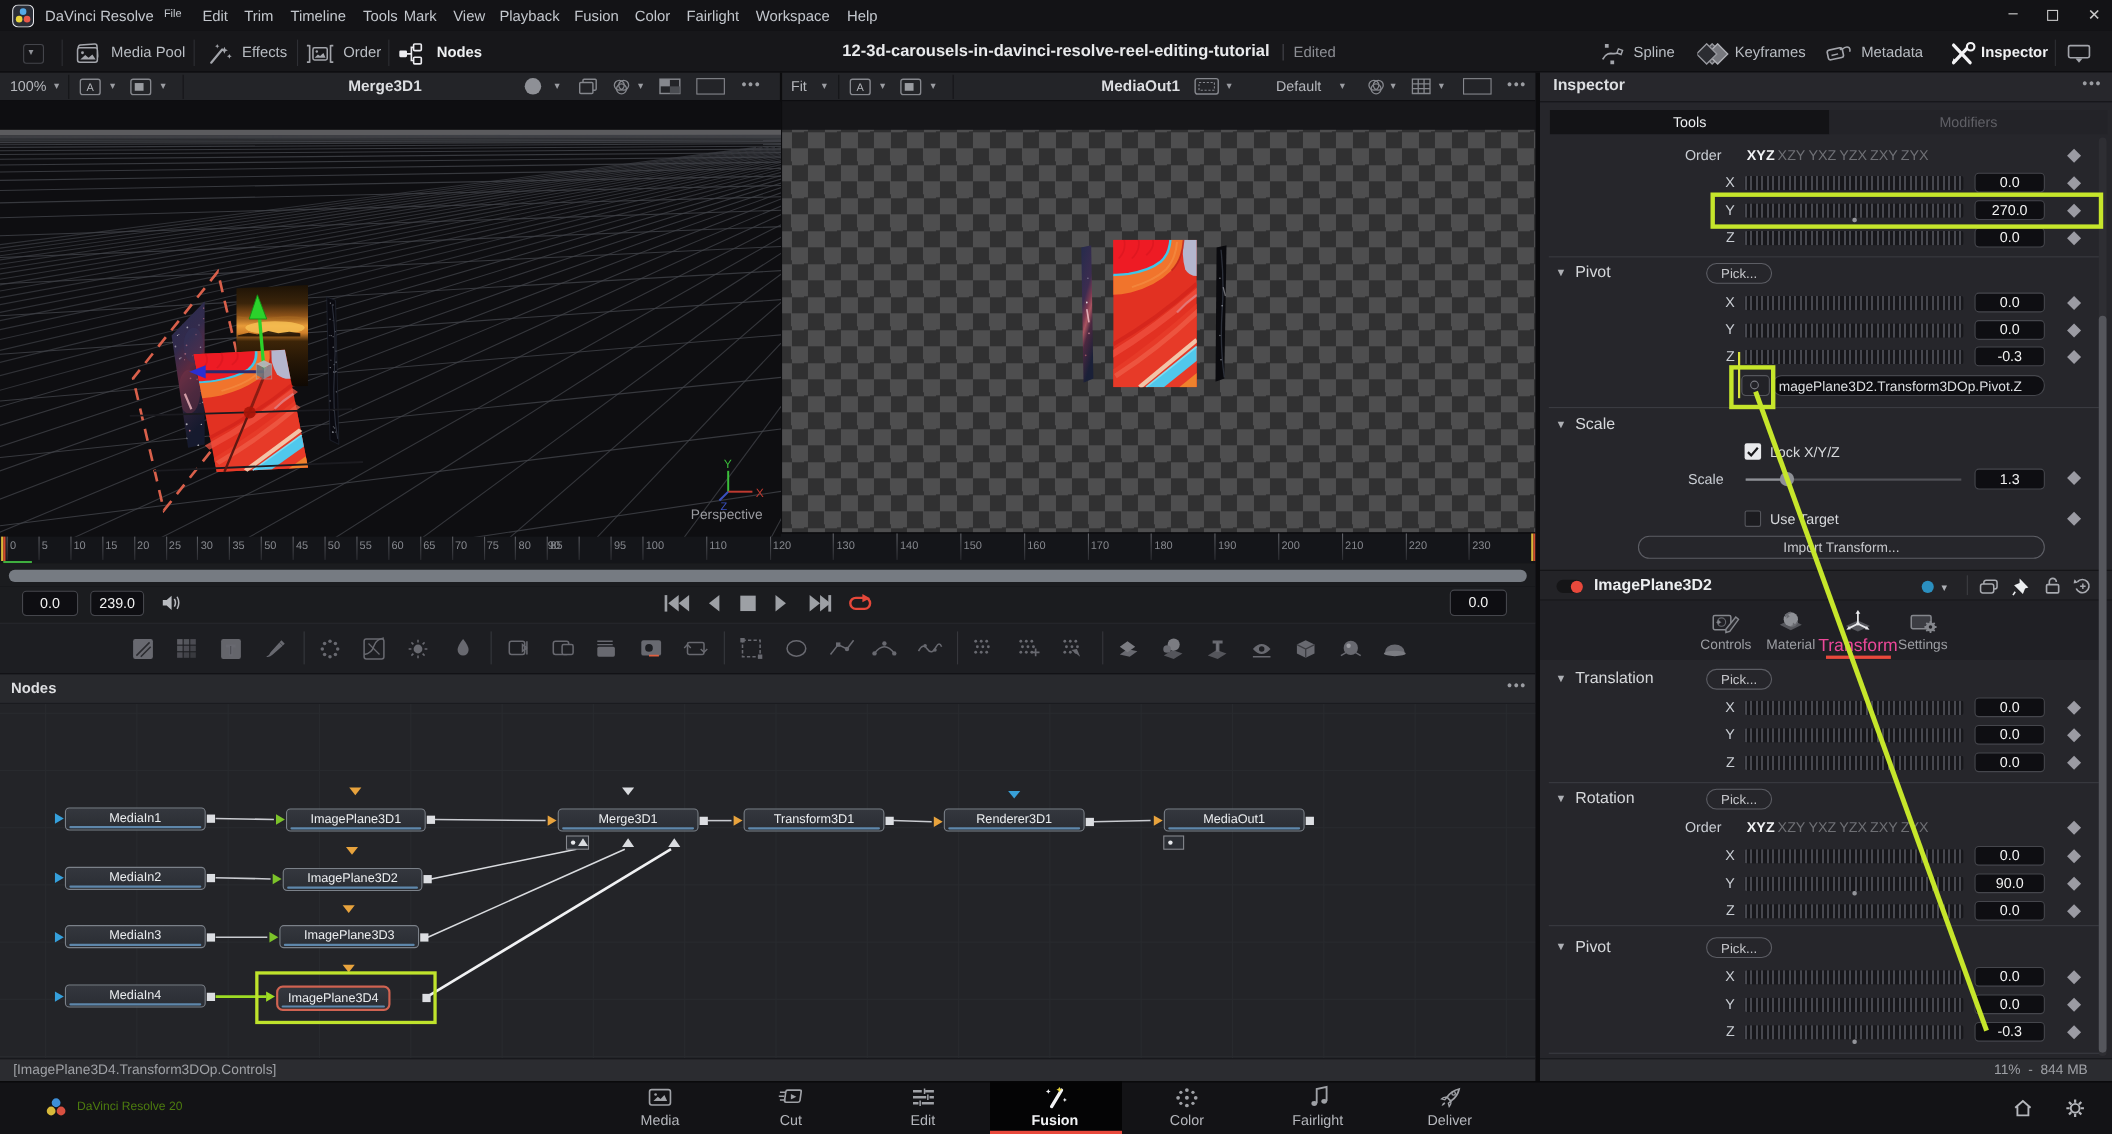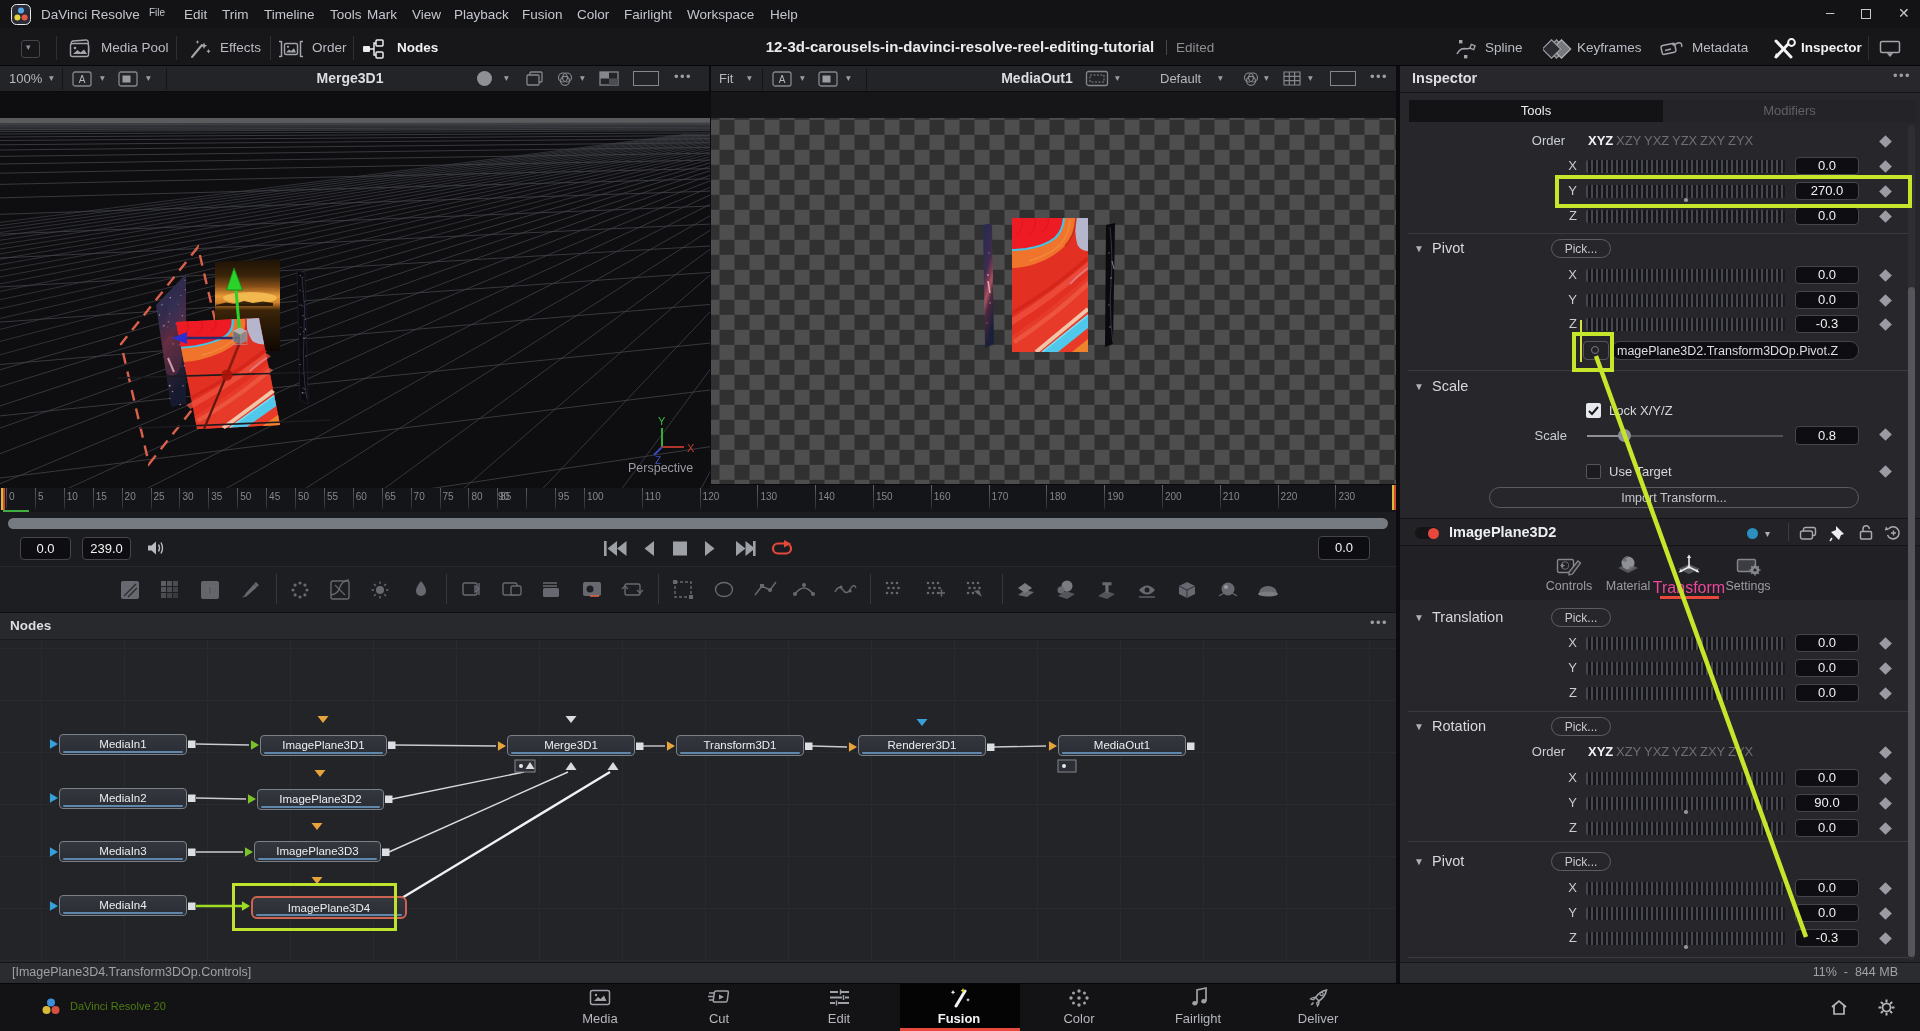--- a/index.html
+++ b/index.html
@@ -766,21 +766,21 @@
 <div class="node" style="left:59px;top:788px;width:128px;height:21px;line-height:19px">MediaIn2<div class="bl"></div></div>
 <div class="node" style="left:59px;top:841px;width:128px;height:21px;line-height:19px">MediaIn3<div class="bl"></div></div>
 <div class="node" style="left:59px;top:895px;width:128px;height:21px;line-height:19px">MediaIn4<div class="bl"></div></div>
 <div class="node" style="left:260px;top:735px;width:127px;height:21px;line-height:19px">ImagePlane3D1<div class="bl"></div></div>
 <div class="node" style="left:257px;top:789px;width:127px;height:21px;line-height:19px">ImagePlane3D2<div class="bl"></div></div>
 <div class="node" style="left:254px;top:841px;width:127px;height:21px;line-height:19px">ImagePlane3D3<div class="bl"></div></div>
 <div class="node" style="left:507px;top:735px;width:128px;height:21px;line-height:19px">Merge3D1<div class="bl"></div></div>
 <div class="node" style="left:676px;top:735px;width:128px;height:21px;line-height:19px">Transform3D1<div class="bl"></div></div>
 <div class="node" style="left:858px;top:735px;width:128px;height:21px;line-height:19px">Renderer3D1<div class="bl"></div></div>
 <div class="node" style="left:1058px;top:735px;width:128px;height:21px;line-height:19px">MediaOut1<div class="bl"></div></div>
-<div class="node" style="left:251px;top:896px;width:156px;height:23px;line-height:20px;border:2px solid #cf6352;border-radius:6px">ImagePlane3D4<div class="bl"></div></div>
+<div class="node" style="left:251px;top:896px;width:104px;height:23px;line-height:20px;border:2px solid #cf6352;border-radius:6px">ImagePlane3D4<div class="bl"></div></div>
 <div class="abs" style="left:232px;top:883px;width:165px;height:48px;border:3.5px solid #bfe32c;z-index:6"></div>
 <div class="abs" style="left:0;top:962px;width:1396px;height:21px;background:#2b2c30;border-top:1px solid #151619"></div>
 <div class="txt" style="left:12px;top:965px;font-size:12.5px;color:#9fa1a6">[ImagePlane3D4.Transform3DOp.Controls]</div>
 <div class="abs" style="left:1396px;top:66px;width:524px;height:917px;background:#26262b"></div>
 <div class="abs" style="left:1396px;top:66px;width:4px;height:917px;background:#0c0c0e"></div>
 <div class="abs" style="left:1400px;top:66px;width:520px;height:27px;background:#27272c;border-bottom:1px solid #141418"></div>
 <div class="txt" style="left:1412px;top:70px;font-size:14.5px;font-weight:bold;color:#dcdee1">Inspector</div>
 <div class="txt" style="left:1893px;top:68px;font-size:13px;color:#9b9da2;letter-spacing:1.5px">•••</div>
 <div class="abs" style="left:1409px;top:100px;width:254px;height:22px;background:#131316;color:#eceef0;font-size:13px;text-align:center;line-height:22px">Tools</div>
 <div class="abs" style="left:1663px;top:100px;width:253px;height:22px;background:#232328;color:#606066;font-size:13px;text-align:center;line-height:22px">Modifiers</div>
@@ -831,21 +831,21 @@
 <div class="hdrtxt" style="left:1432px;top:378px">Scale</div>
 <div class="abs" style="left:1586px;top:403px;width:15px;height:15px;background:#e8e9ec;border-radius:2px"></div>
 <svg class="abs" style="left:1586px;top:403px" width="15" height="15" viewBox="0 0 15 15">
     <path d="M3 8 l3 3 6-7" stroke="#17171a" stroke-width="2" fill="none"></path>
   </svg>
 <div class="txt" style="left:1609px;top:403px;font-size:13px;color:#d6d8db">Lock X/Y/Z</div>
 <div class="rlabel" style="left:1497px;top:428px">Scale</div>
 <div class="abs" style="left:1587px;top:435px;width:196px;height:2px;background:#505157"></div>
 <div class="abs" style="left:1587px;top:435px;width:37px;height:2px;background:#8e9096"></div>
 <div class="abs" style="left:1618px;top:429px;width:13px;height:13px;border-radius:50%;background:#8e9096"></div>
-<div class="vbox" style="left:1795px;top:426px;width:64px;height:19px;line-height:17px">0.8</div>
+<div class="vbox" style="left:1795px;top:426px;width:64px;height:19px;line-height:17px">1.3</div>
 <div class="diam" style="left:1881px;top:430px"></div>
 <div class="abs" style="left:1586px;top:464px;width:15px;height:15px;background:#1c1c20;border:1px solid #55565c;border-radius:2px"></div>
 <div class="txt" style="left:1609px;top:464px;font-size:13px;color:#d6d8db">Use Target</div>
 <div class="diam" style="left:1881px;top:467px"></div>
 <div class="pick" style="left:1489px;top:487px;width:370px;height:21px;line-height:20px;border-radius:11px;font-size:12.5px">Import Transform...</div>
 <div class="abs" style="left:1400px;top:518px;width:520px;height:28px;background:#232327;border-top:1px solid #141418;border-bottom:1px solid #141418"></div>
 <div class="abs" style="left:1415px;top:527px;width:24px;height:12px;border-radius:6px;background:#151517"></div>
 <div class="abs" style="left:1428px;top:527.5px;width:11px;height:11px;border-radius:50%;background:#e8493c"></div>
 <div class="txt" style="left:1449px;top:524px;font-size:14.5px;font-weight:bold;color:#eceef0">ImagePlane3D2</div>
 <div class="abs" style="left:1747px;top:528px;width:11px;height:11px;border-radius:50%;background:#2b8fbf"></div>

